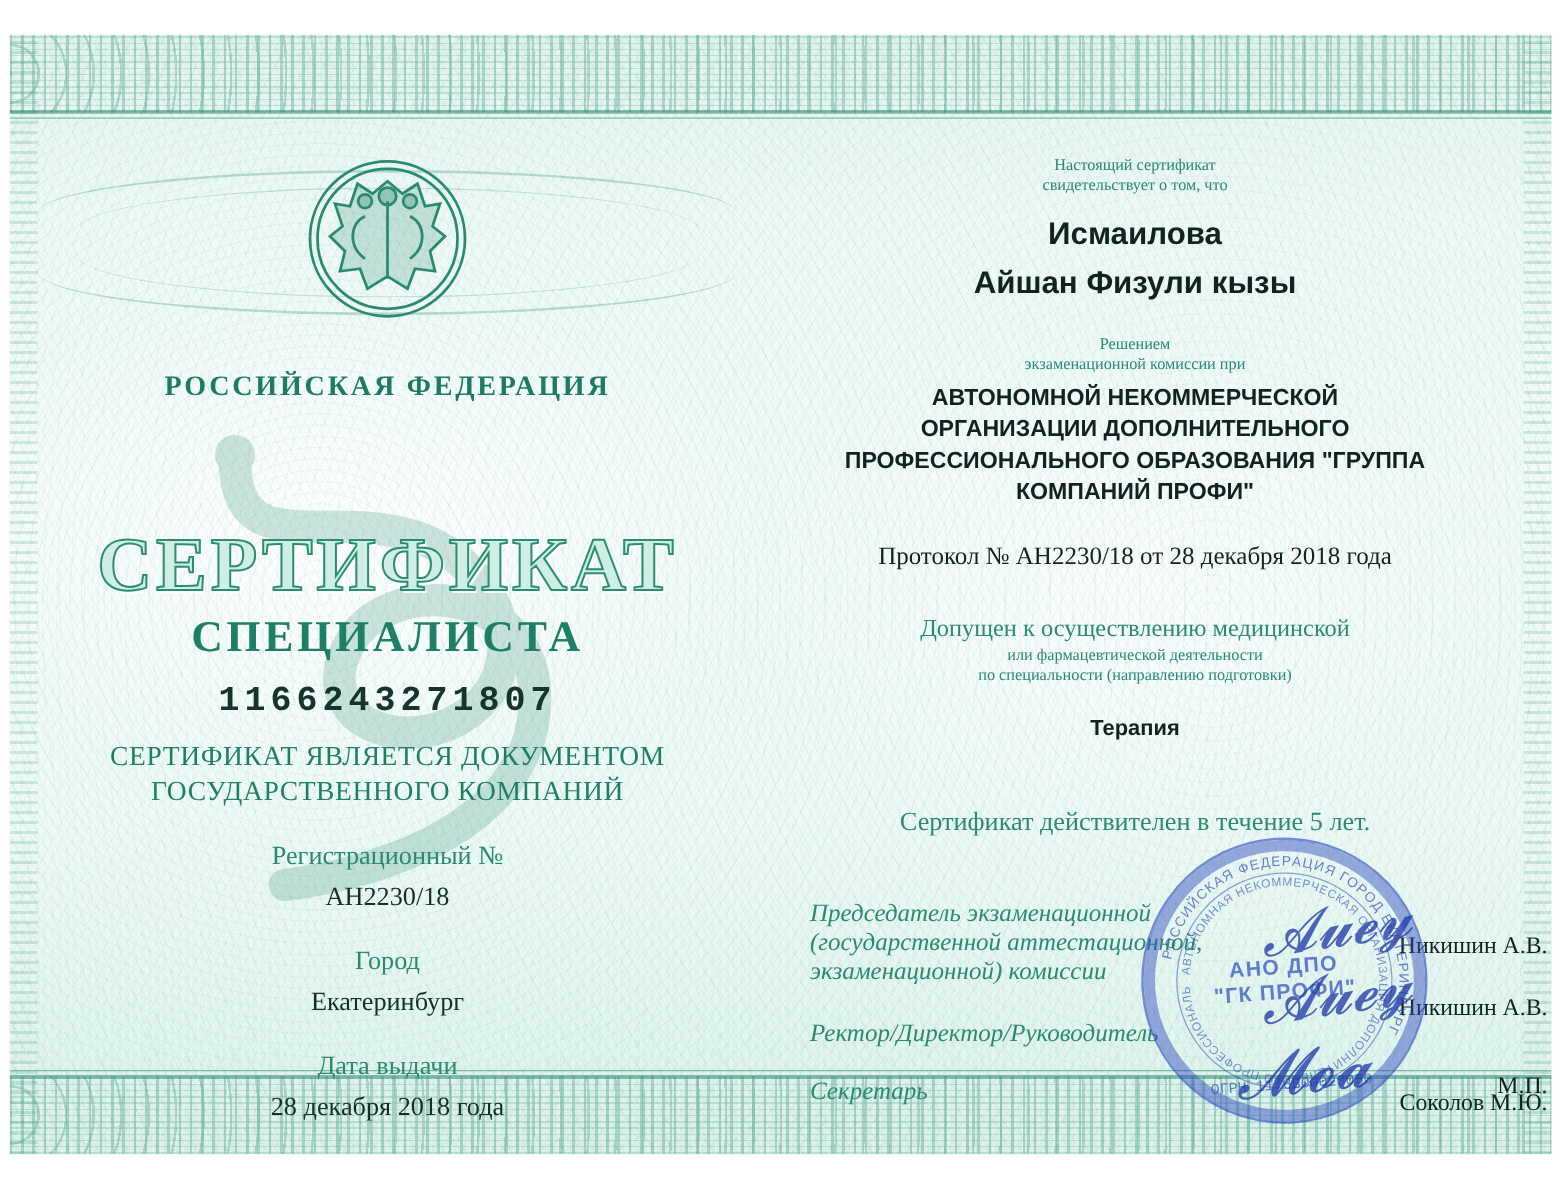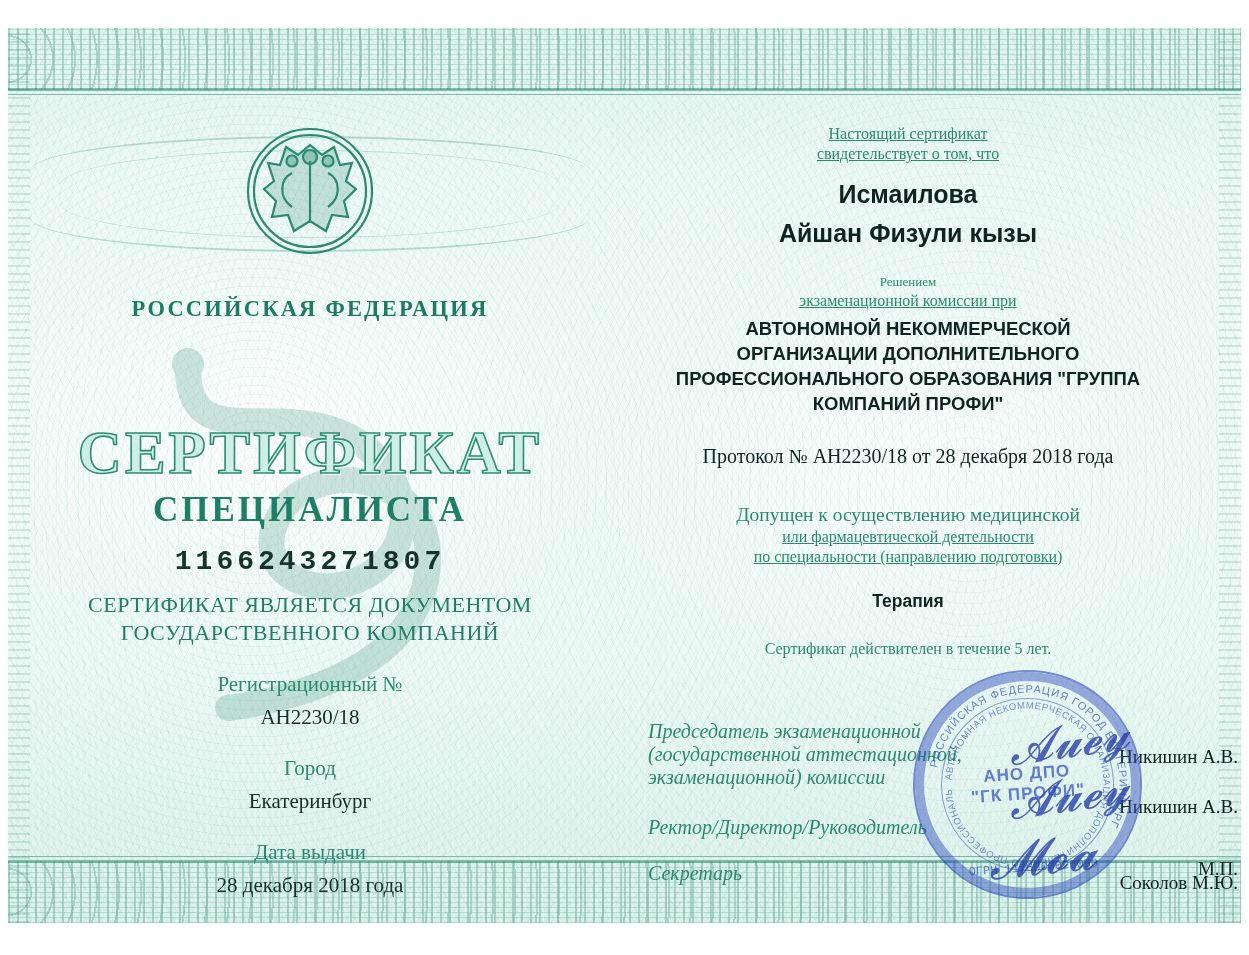--- a/index.html
+++ b/index.html
@@ -185,24 +185,23 @@
   
   .right-col {
     position: absolute;
     left: 600px;
     top: 96px;
     width: 600px;
     text-align: center;
     color: #14332b;
   }
   .r-soft {
-    font-size: 16px;
+    font-size: 13px;
     color: #2a8a6f;
     line-height: 1.25;
-    text-decoration: underline;
   }
   .r-name {
     font-family: "Liberation Sans", sans-serif;
     font-size: 25px;
     font-weight: 700;
     color: #10241f;
     margin-top: 16px;
   }
   .r-name2 {
     font-family: "Liberation Sans", sans-serif;
@@ -237,23 +236,23 @@
     margin-top: 34px;
   }
   .r-spec {
     font-family: "Liberation Sans", sans-serif;
     font-size: 17.5px;
     font-weight: 700;
     color: #10241f;
     margin-top: 24px;
   }
   .r-valid {
-    font-size: 16px;
+    font-size: 21px;
     color: #2a8a6f;
-    margin-top: 28px;
+    margin-top: 52px;
   }
 
   
   .sig-area {
     position: absolute;
     left: 640px;
     top: 700px;
     width: 590px;
   }
   .sig-row {

